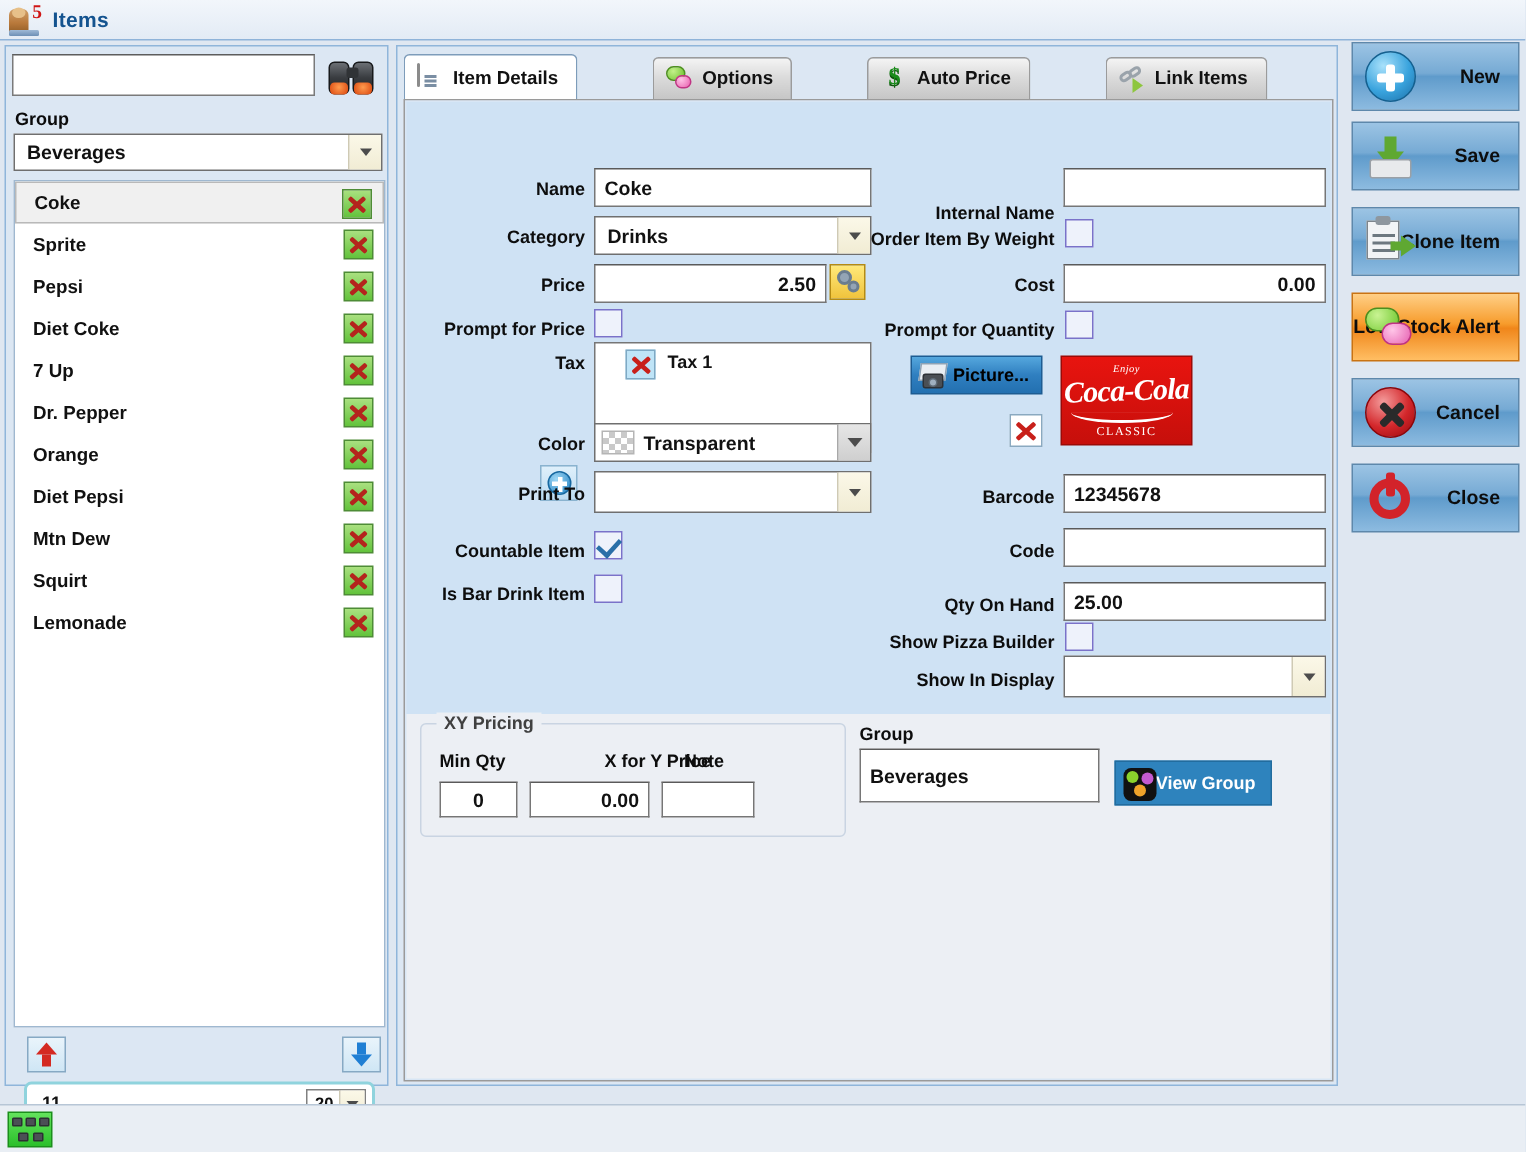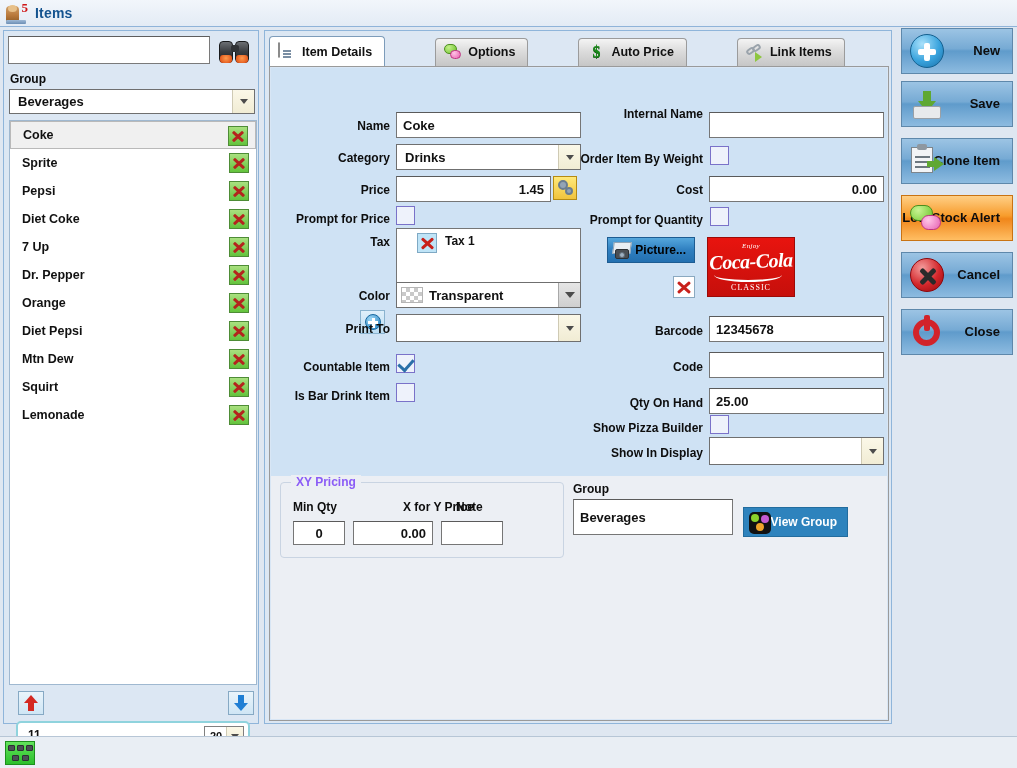--- a/index.html
+++ b/index.html
@@ -280,21 +280,21 @@
   .delx::before, .delx::after {
     content:""; position:absolute; left:2px; top:9px; width:16px; height:3px; background:#c8201a; border-radius:1px;
   }
   .delx::before { transform:rotate(42deg); } .delx::after { transform:rotate(-42deg); }
 
   .groupbox {
     position:absolute; border:1px solid #c9d4e2; border-radius:4px; background:transparent;
   }
   .groupbox > .gb-title {
     position:absolute; top:-8px; left:10px; padding:0 5px; background:#eceff4;
-    font-size:12px; font-weight:bold; color:#8b5cf6;
+    font-size:12px; font-weight:bold; color:#404040;
   }
   .sec-title { position:absolute; font-size:12px; font-weight:bold; color:#0d0d0d; }
 
   .viewgroup {
     position:absolute; width:105px; height:30px;
     background:#2e83bd; border:1px solid #226c9e;
     display:flex; align-items:center; justify-content:flex-end; padding-right:10px;
     font-size:12px; font-weight:bold; color:#fff;
   }
   .viewgroup .dots { position:absolute; left:5px; top:4px; width:22px; height:22px; background:#111; border-radius:5px; }
@@ -511,21 +511,21 @@
         <div class="lbl" style="left:10px; top:84px; width:110px;">Category</div>
         <div class="combo" style="left:126px; top:77px; width:185px; height:26px;">
           <span>Drinks</span>
           <div class="combo-arrow-box">
               <div class="tri-down"></div>
             </div>
         </div>
 
         <div class="lbl" style="left:10px; top:116px; width:110px;">Price</div>
         <div class="tb right" style="left:126px; top:109px; width:155px; height:26px;">
-          <span>1.45</span>
+          <span>2.50</span>
         </div>
         <div class="gearbtn" style="left:283px; top:109px;">
           <span class="gear g1"></span>
           <span class="gear g2"></span>
         </div>
 
         <div class="lbl" style="left:6px; top:145px; width:114px;">Prompt for Price</div>
         <div class="cb" style="left:126px; top:139px;"></div>
 
         <div class="lbl" style="left:10px; top:168px; width:110px;">Tax</div>
@@ -555,21 +555,21 @@
               <div class="tri-down"></div>
             </div>
         </div>
 
         <div class="lbl" style="left:6px; top:293px; width:114px;">Countable Item</div>
         <div class="cb checked" style="left:126px; top:287px;"></div>
 
         <div class="lbl" style="left:0px; top:322px; width:120px;">Is Bar Drink Item</div>
         <div class="cb" style="left:126px; top:316px;"></div>
 
-        <div class="lbl" style="left:265px; top:40px; width:168px;">Internal Name</div>
+        <div class="lbl" style="left:265px; top:68px; width:168px;">Internal Name</div>
         <div class="tb" style="left:439px; top:45px; width:175px; height:26px;">
           <span></span>
         </div>
 
         <div class="lbl" style="left:265px; top:85px; width:168px;">Order Item By Weight</div>
         <div class="cb" style="left:440px; top:79px;"></div>
 
         <div class="lbl" style="left:265px; top:116px; width:168px;">Cost</div>
         <div class="tb right" style="left:439px; top:109px; width:175px; height:26px;">
           <span>0.00</span>

